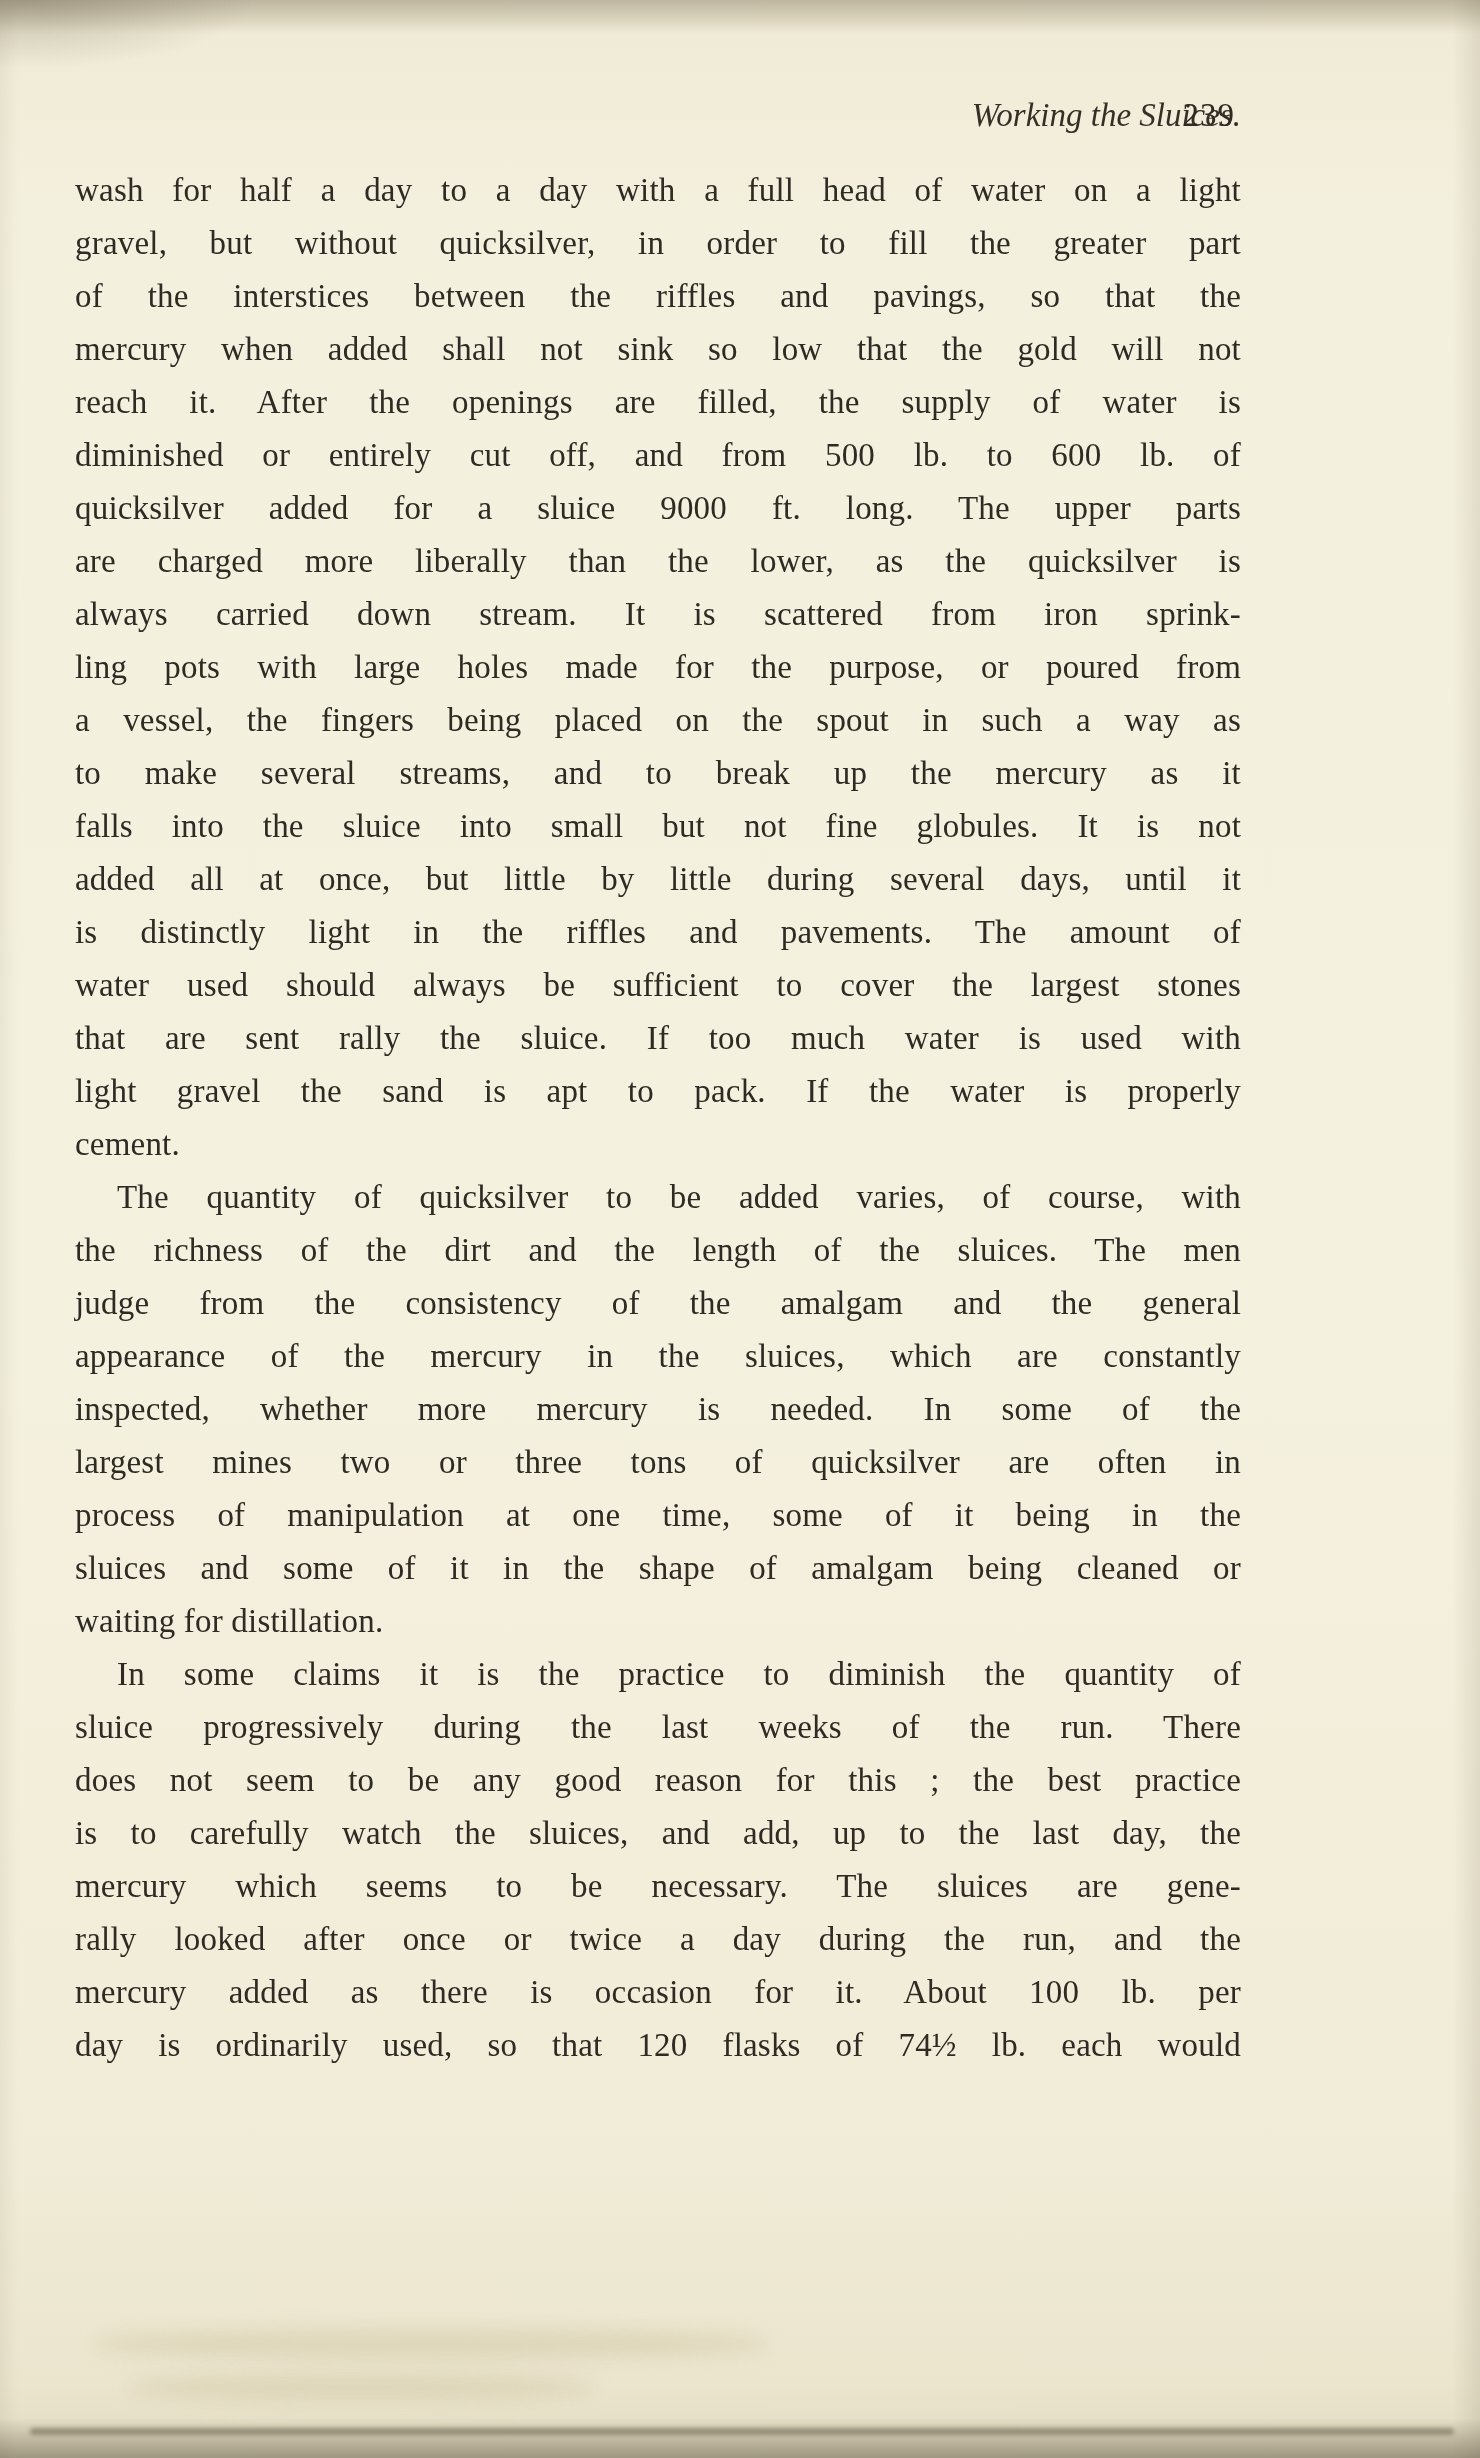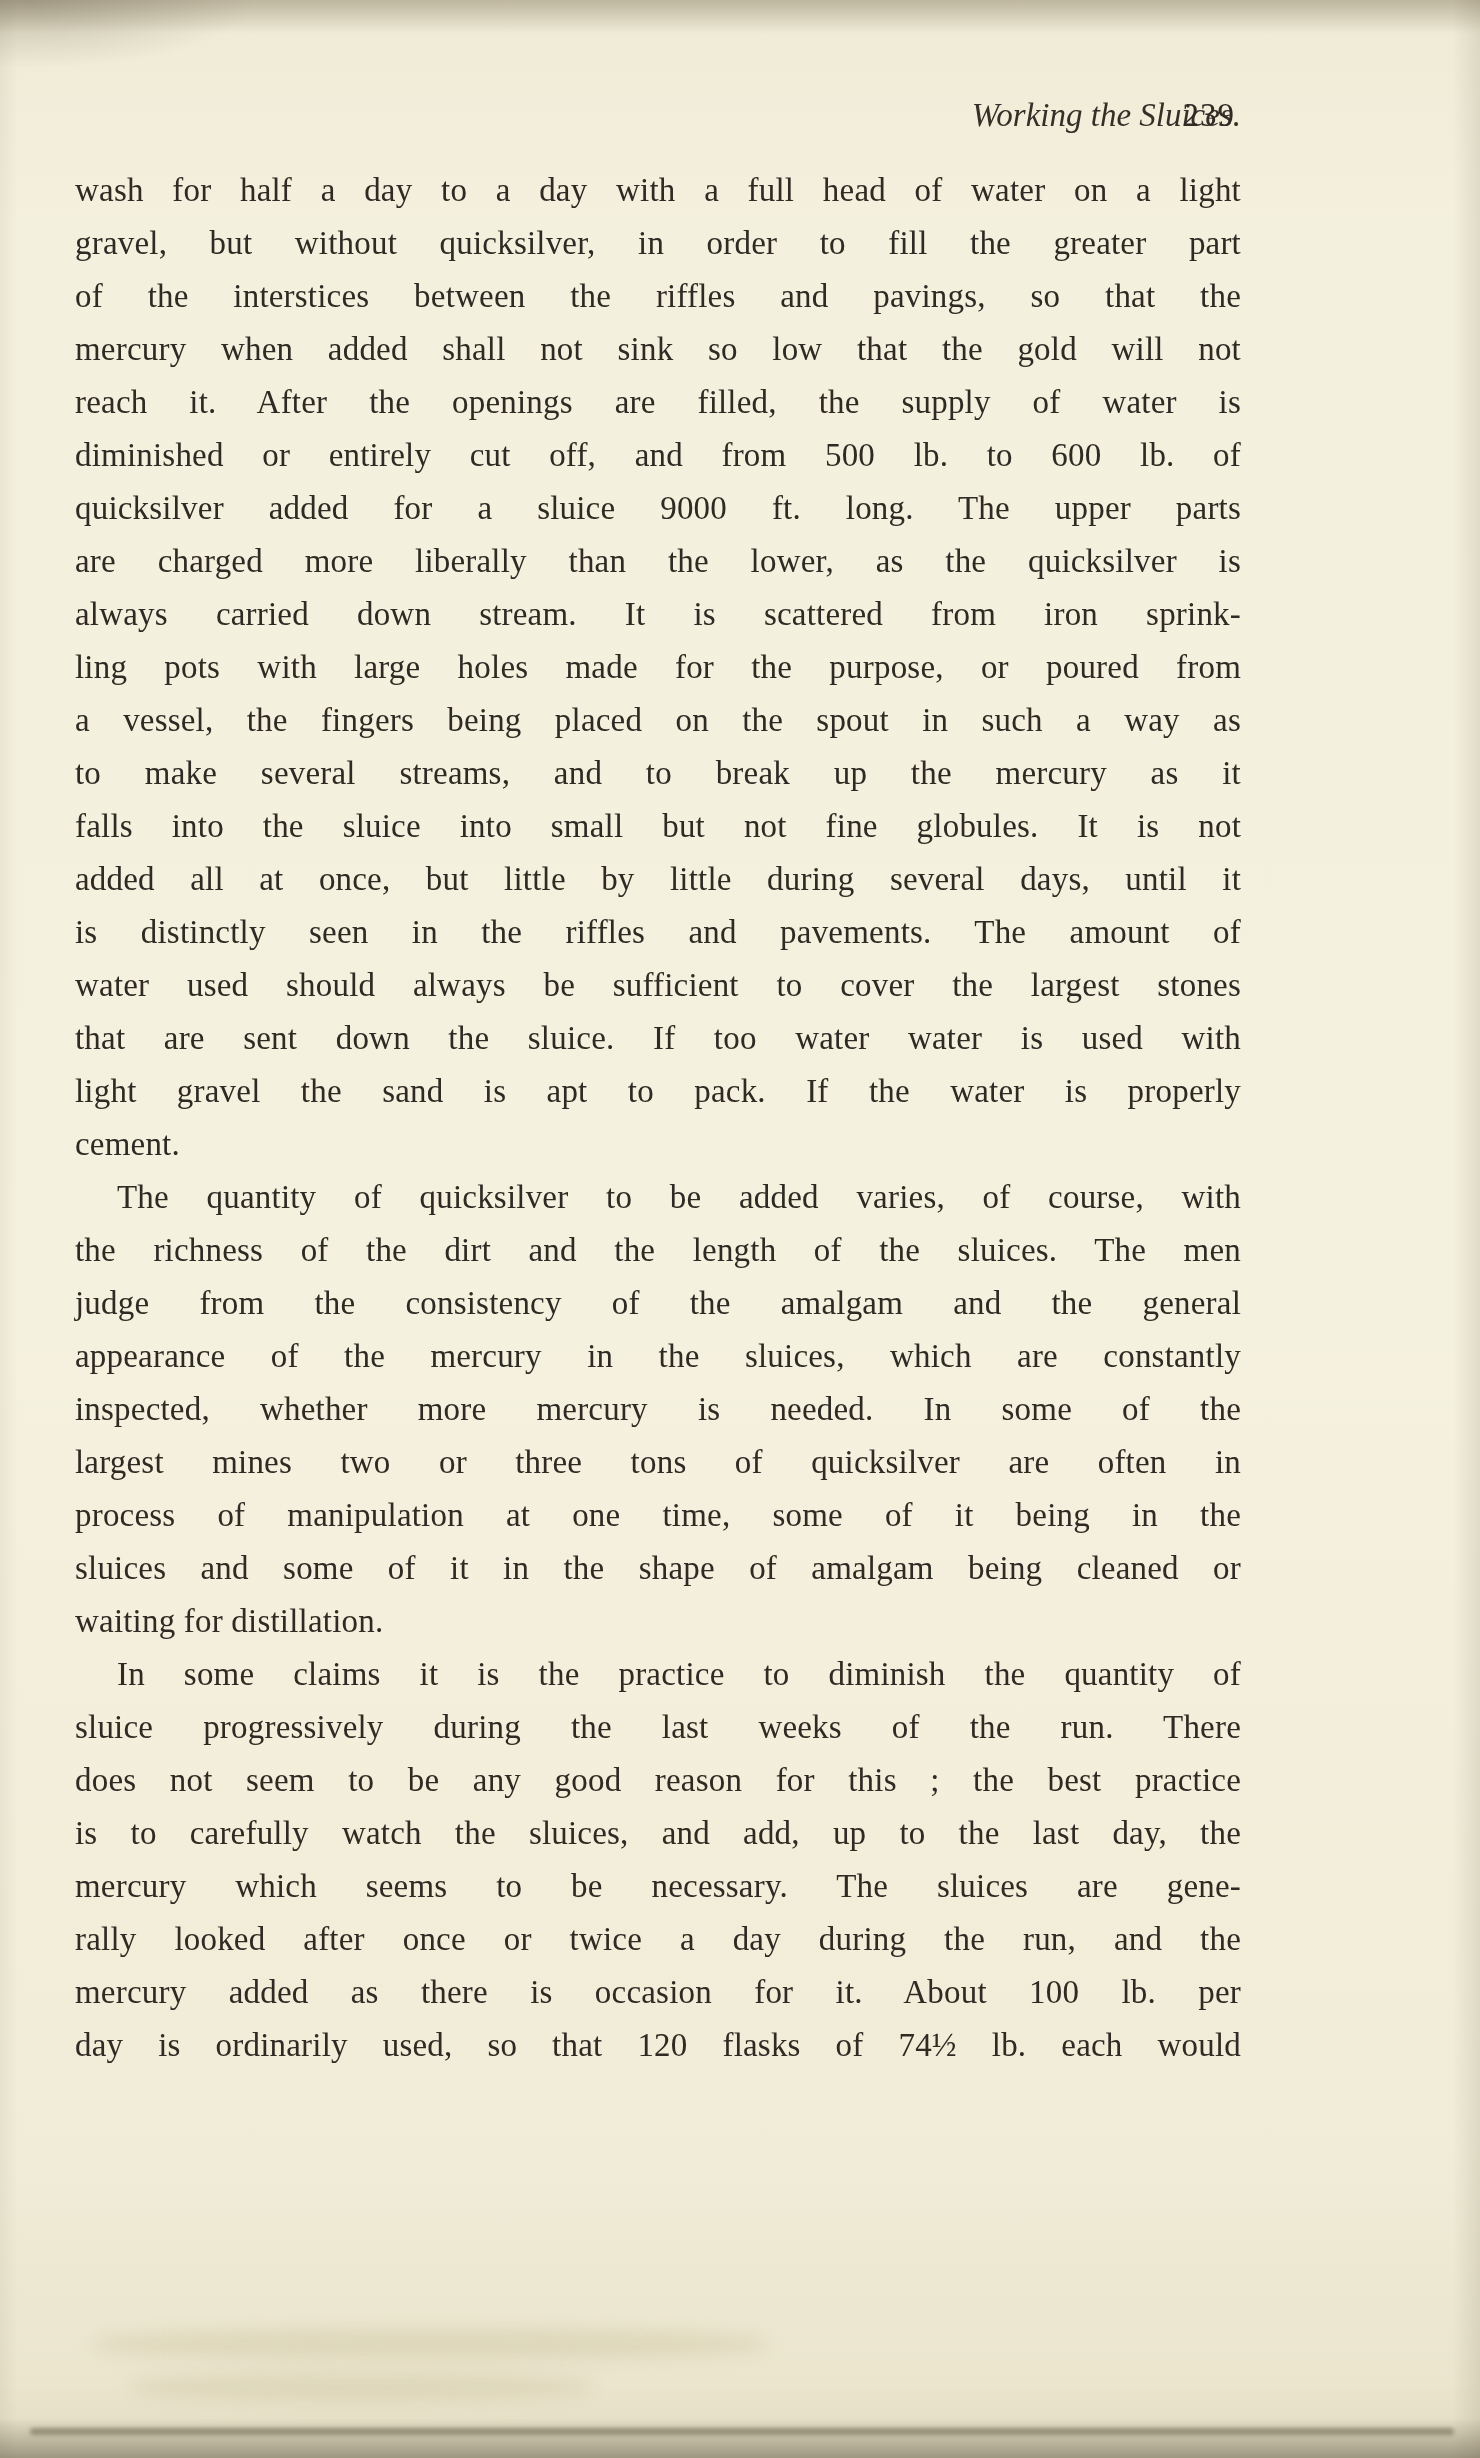--- a/index.html
+++ b/index.html
@@ -124,23 +124,23 @@
     <div class="line">reach it. After the openings are filled, the supply of water is</div>
     <div class="line">diminished or entirely cut off, and from 500 lb. to 600 lb. of</div>
     <div class="line">quicksilver added for a sluice 9000 ft. long. The upper parts</div>
     <div class="line">are charged more liberally than the lower, as the quicksilver is</div>
     <div class="line">always carried down stream. It is scattered from iron sprink-</div>
     <div class="line">ling pots with large holes made for the purpose, or poured from</div>
     <div class="line">a vessel, the fingers being placed on the spout in such a way as</div>
     <div class="line">to make several streams, and to break up the mercury as it</div>
     <div class="line">falls into the sluice into small but not fine globules. It is not</div>
     <div class="line">added all at once, but little by little during several days, until it</div>
-    <div class="line">is distinctly seen in the riffles and pavements. The amount of</div>
+    <div class="line">is distinctly light in the riffles and pavements. The amount of</div>
     <div class="line">water used should always be sufficient to cover the largest stones</div>
-    <div class="line">that are sent down the sluice. If too water water is used with</div>
+    <div class="line">that are sent rally the sluice. If too much water is used with</div>
     <div class="line">light gravel the sand is apt to pack. If the water is properly</div>
     <div class="line last">cement.</div>
     <div class="line indent">The quantity of quicksilver to be added varies, of course, with</div>
     <div class="line">the richness of the dirt and the length of the sluices. The men</div>
     <div class="line">judge from the consistency of the amalgam and the general</div>
     <div class="line">appearance of the mercury in the sluices, which are constantly</div>
     <div class="line">inspected, whether more mercury is needed. In some of the</div>
     <div class="line">largest mines two or three tons of quicksilver are often in</div>
     <div class="line">process of manipulation at one time, some of it being in the</div>
     <div class="line">sluices and some of it in the shape of amalgam being cleaned or</div>

